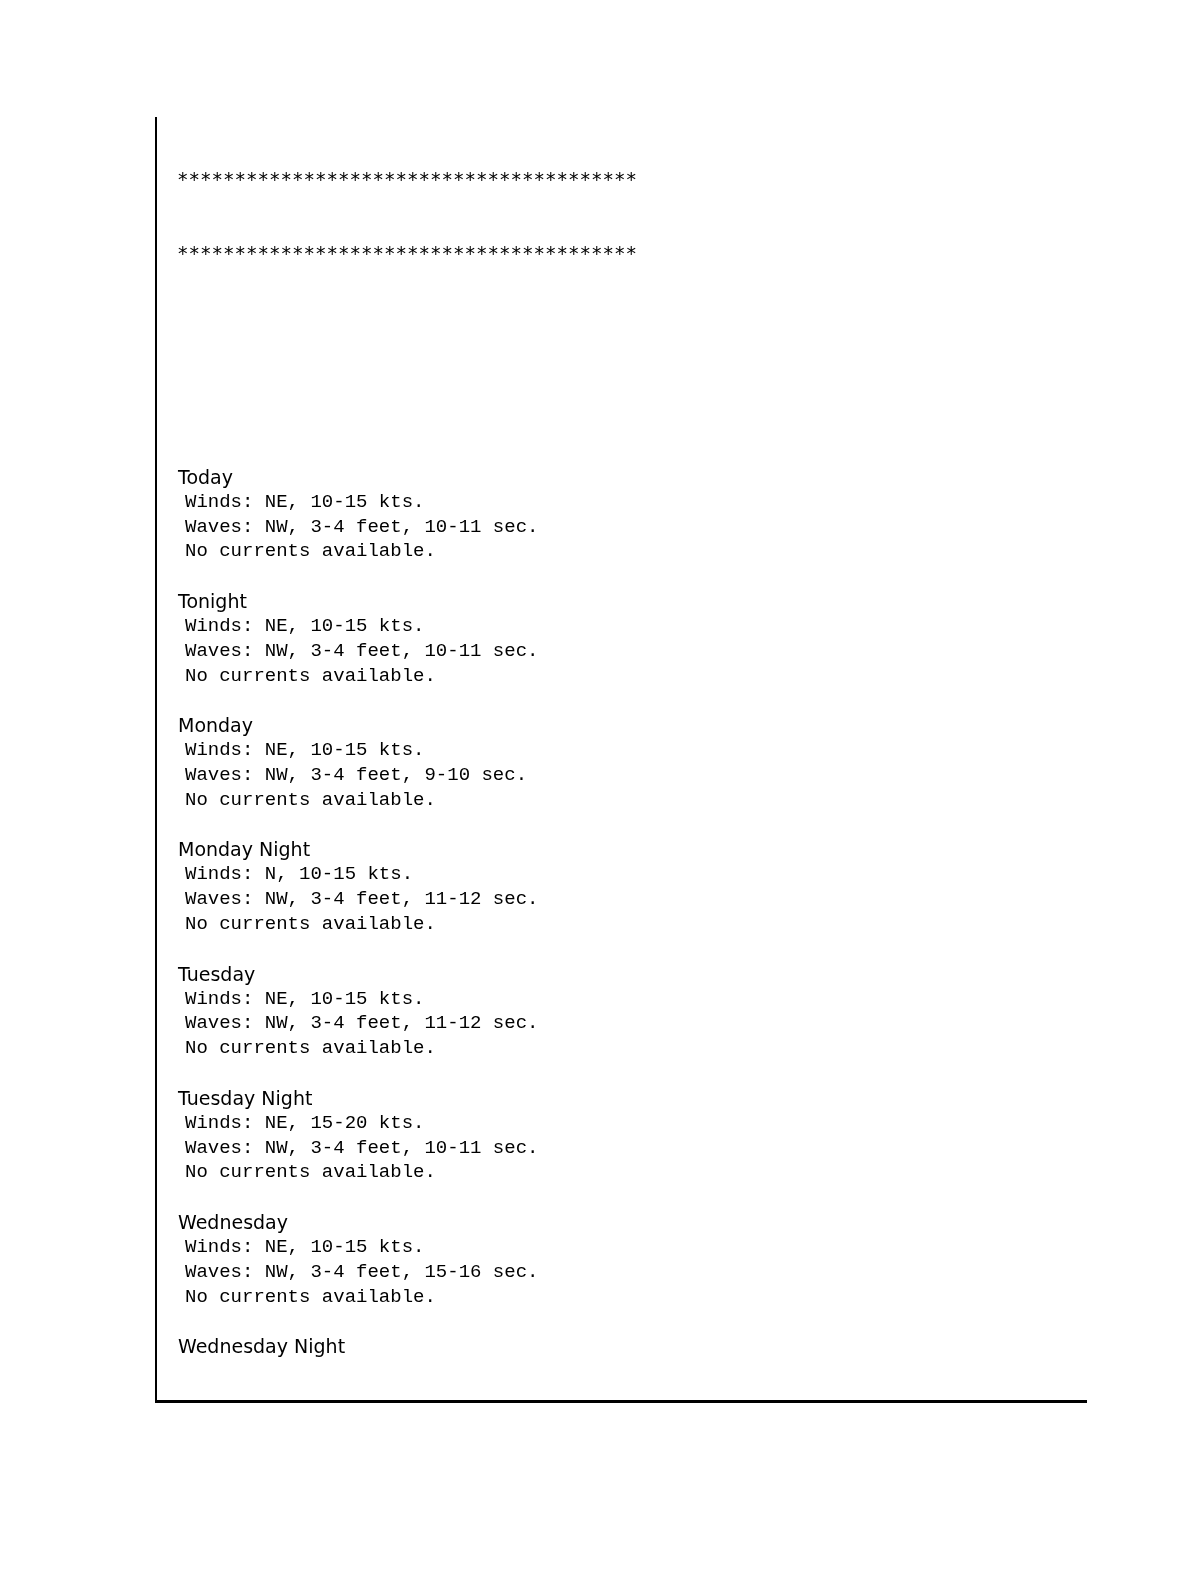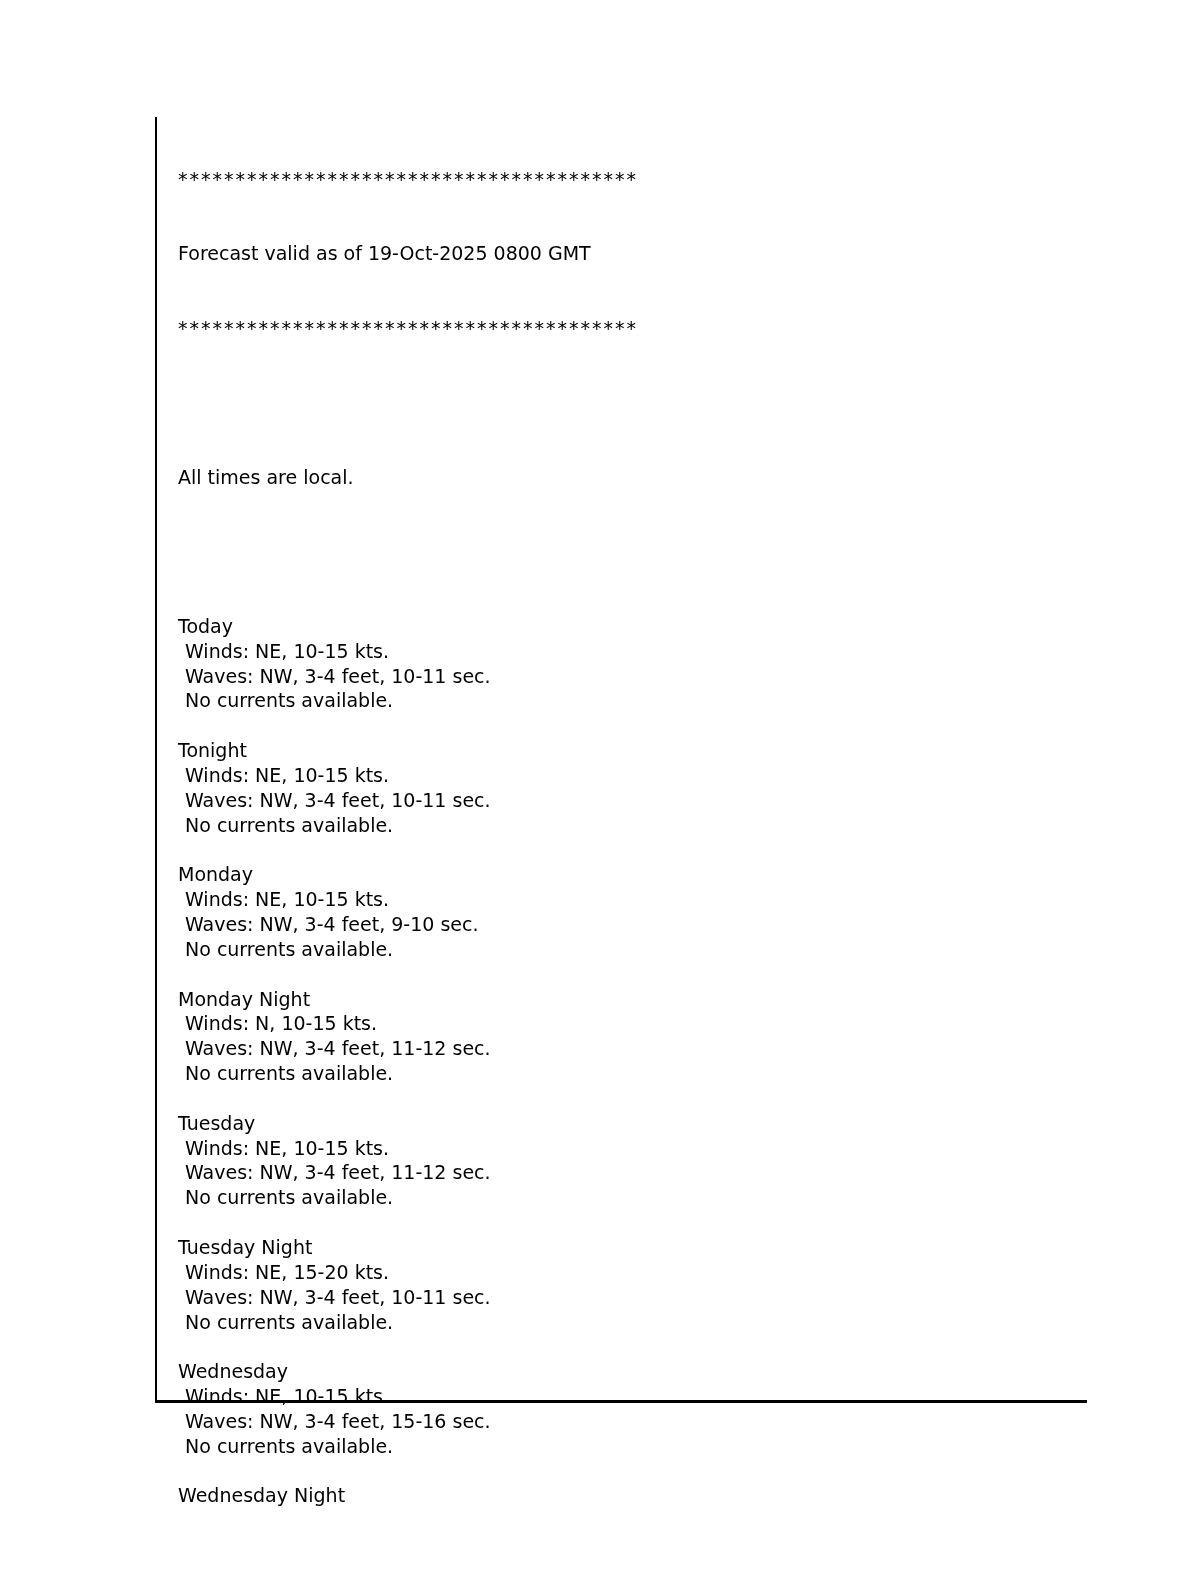--- a/index.html
+++ b/index.html
@@ -42,34 +42,33 @@
     white-space: pre-wrap;
   }
   .line {
     min-height: 24.85px;
   }
   .line.blank {
     height: 24.85px;
   }
   .line.sub {
     padding-left: 7px;
+    font-family: Liberation Mono, monospace;
   }
   .line.stars {
     letter-spacing: 2px;
   }
 </style>
 </head>
 <body>
 
 <div class="page">
   <div class="frame-left"></div>
   <div class="frame-bottom"></div>
 
   <div class="content">
     <div class="line stars">****************************************</div>
-    <div class="line">Forecast valid as of 19-Oct-2025 0800 GMT</div>
     <div class="line stars">****************************************</div>
     <div class="line blank"></div>
-    <div class="line">All times are local.</div>
     <div class="line blank"></div>
     <div id="sections"><div class="section"><div class="line">Today</div><div class="line sub">Winds: NE, 10-15 kts.</div><div class="line sub">Waves: NW, 3-4 feet, 10-11 sec.</div><div class="line sub">No currents available.</div><div class="line blank"></div></div><div class="section"><div class="line">Tonight</div><div class="line sub">Winds: NE, 10-15 kts.</div><div class="line sub">Waves: NW, 3-4 feet, 10-11 sec.</div><div class="line sub">No currents available.</div><div class="line blank"></div></div><div class="section"><div class="line">Monday</div><div class="line sub">Winds: NE, 10-15 kts.</div><div class="line sub">Waves: NW, 3-4 feet, 9-10 sec.</div><div class="line sub">No currents available.</div><div class="line blank"></div></div><div class="section"><div class="line">Monday Night</div><div class="line sub">Winds: N, 10-15 kts.</div><div class="line sub">Waves: NW, 3-4 feet, 11-12 sec.</div><div class="line sub">No currents available.</div><div class="line blank"></div></div><div class="section"><div class="line">Tuesday</div><div class="line sub">Winds: NE, 10-15 kts.</div><div class="line sub">Waves: NW, 3-4 feet, 11-12 sec.</div><div class="line sub">No currents available.</div><div class="line blank"></div></div><div class="section"><div class="line">Tuesday Night</div><div class="line sub">Winds: NE, 15-20 kts.</div><div class="line sub">Waves: NW, 3-4 feet, 10-11 sec.</div><div class="line sub">No currents available.</div><div class="line blank"></div></div><div class="section"><div class="line">Wednesday</div><div class="line sub">Winds: NE, 10-15 kts.</div><div class="line sub">Waves: NW, 3-4 feet, 15-16 sec.</div><div class="line sub">No currents available.</div><div class="line blank"></div></div><div class="section"><div class="line">Wednesday Night</div></div></div>
   </div>
 </div>
 
 </body></html>

